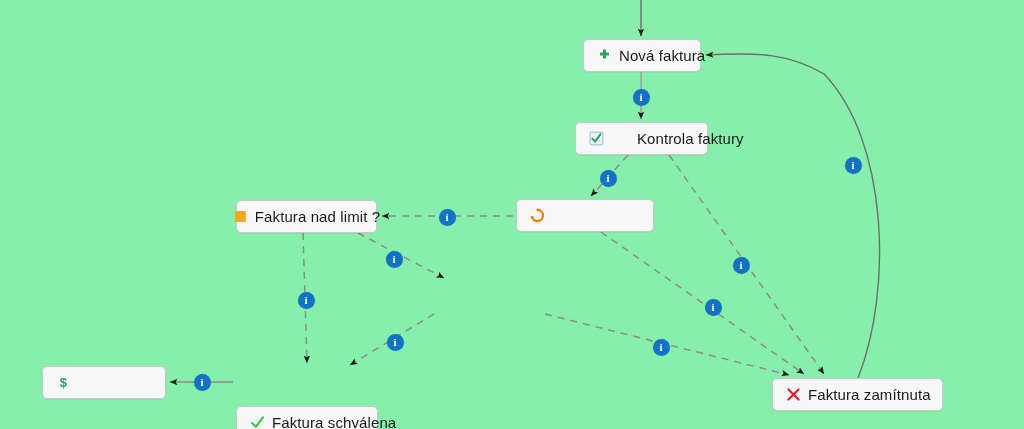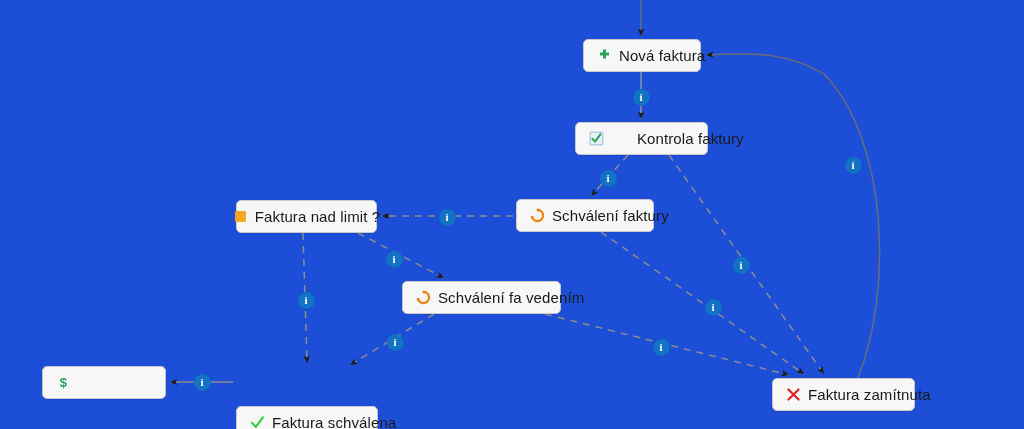--- a/index.html
+++ b/index.html
@@ -7,21 +7,21 @@
     padding: 0;
     background: #ffffff;
   }
   body {
     font-family: "Liberation Sans", sans-serif;
   }
   #canvas {
     position: relative;
     width: 1024px;
     height: 429px;
-    background: #1d4ed8;
+    background: #86efac;
     overflow: hidden;
   }
   #edge-layer {
     position: absolute;
     left: 0;
     top: 0;
     width: 1024px;
     height: 429px;
     pointer-events: none;
   }
@@ -129,61 +129,50 @@
   </div>
 
   <div class="node" style="left:516px; top:199px; width:138px;">
     <span class="node-icon">
       <svg viewBox="0 0 16 16" width="15" height="15">
         <path d="M8,2.1 A5.9,5.9 0 1,1 2.3,9.6" stroke="#e8820c" stroke-width="2.4" fill="none" stroke-linecap="round"></path>
         <path d="M8.2,0.2 L11.6,2.2 L8.2,4.2 z" fill="#e8820c"></path>
         <path d="M2.2,12.4 L0.4,9.0 L4.2,9.0 z" fill="#e8820c"></path>
       </svg>
     </span>
-    <span class="node-label">Schválení faktury</span>
   </div>
 
   <div class="node" style="left:236px; top:200px; width:141px;justify-content:center;">
     <span class="node-icon">
       <svg viewBox="0 0 16 16" width="15" height="15">
           <rect x="2.2" y="2.2" width="11.6" height="11.6" rx="1.4" fill="#f5a623"></rect>
         </svg>
     </span>
     <span class="node-label">Faktura nad limit ?</span>
   </div>
 
-  <div class="node" style="left:402px; top:281px; width:159px;">
-    <span class="node-icon">
-      <svg viewBox="0 0 16 16" width="15" height="15">
-        <path d="M8,2.1 A5.9,5.9 0 1,1 2.3,9.6" stroke="#e8820c" stroke-width="2.4" fill="none" stroke-linecap="round"></path>
-        <path d="M8.2,0.2 L11.6,2.2 L8.2,4.2 z" fill="#e8820c"></path>
-        <path d="M2.2,12.4 L0.4,9.0 L4.2,9.0 z" fill="#e8820c"></path>
-      </svg>
-    </span>
-    <span class="node-label">Schválení fa vedením</span>
-  </div>
 
   <div class="node" style="left:236px; top:366px; width:142px;margin-top:40px;">
     <span class="node-icon">
       <svg viewBox="0 0 16 16" width="15" height="15">
         <path d="M2.2,8.4 L6.2,12.6 L13.8,2.6" stroke="#2ecc40" stroke-width="2.2" fill="none" stroke-linecap="round" stroke-linejoin="round"></path>
       </svg>
     </span>
     <span class="node-label">Faktura schválena</span>
   </div>
 
   <div class="node" style="left:42px; top:366px; width:124px;">
     <span class="node-icon">
       <svg viewBox="0 0 16 16" width="15" height="15">
         <text x="8" y="13" text-anchor="middle" font-family="Liberation Sans, sans-serif" font-size="14" font-weight="bold" fill="#2aa35a">$</text>
       </svg>
     </span>
   </div>
 
-  <div class="node" style="left:772px; top:378px; width:143px;">
+  <div class="node" style="left:772px; top:378px; width:171px;">
     <span class="node-icon">
       <svg viewBox="0 0 16 16" width="15" height="15">
         <path d="M2.6,2.6 L13.4,13.4 M13.4,2.6 L2.6,13.4" stroke="#e02020" stroke-width="2.3" stroke-linecap="round"></path>
       </svg>
     </span>
     <span class="node-label">Faktura zamítnuta</span>
   </div>
 
   <div id="badge-layer">
       <div class="badge" style="left: 641px; top: 97px; background: rgb(18, 115, 198);">i</div>

